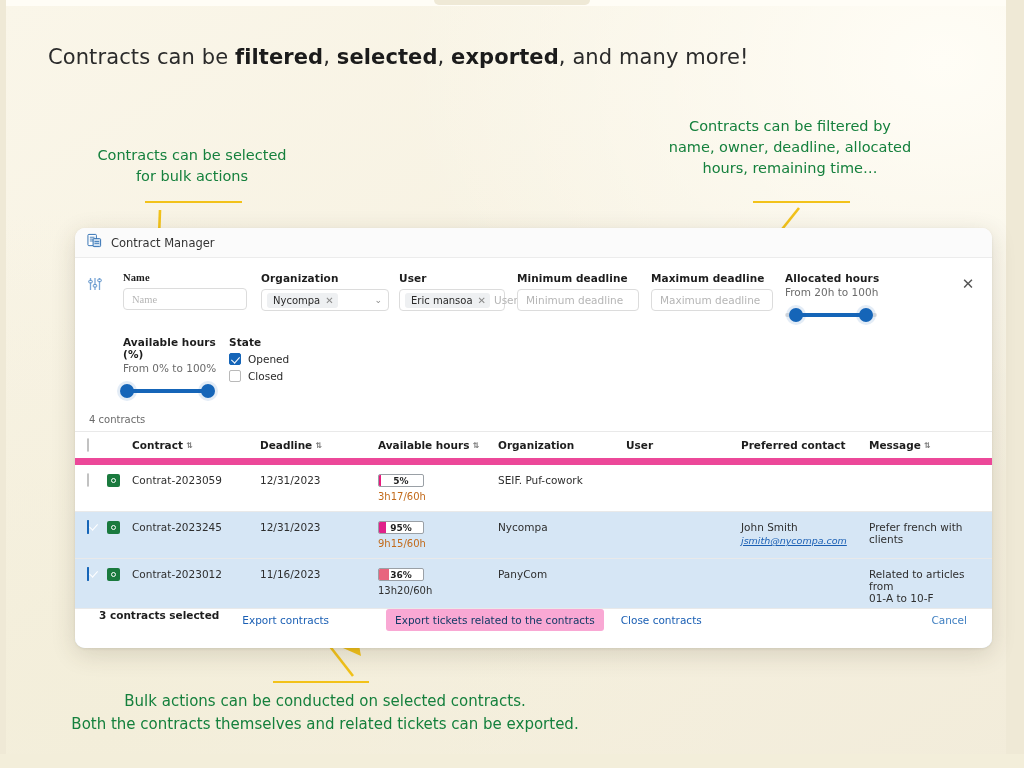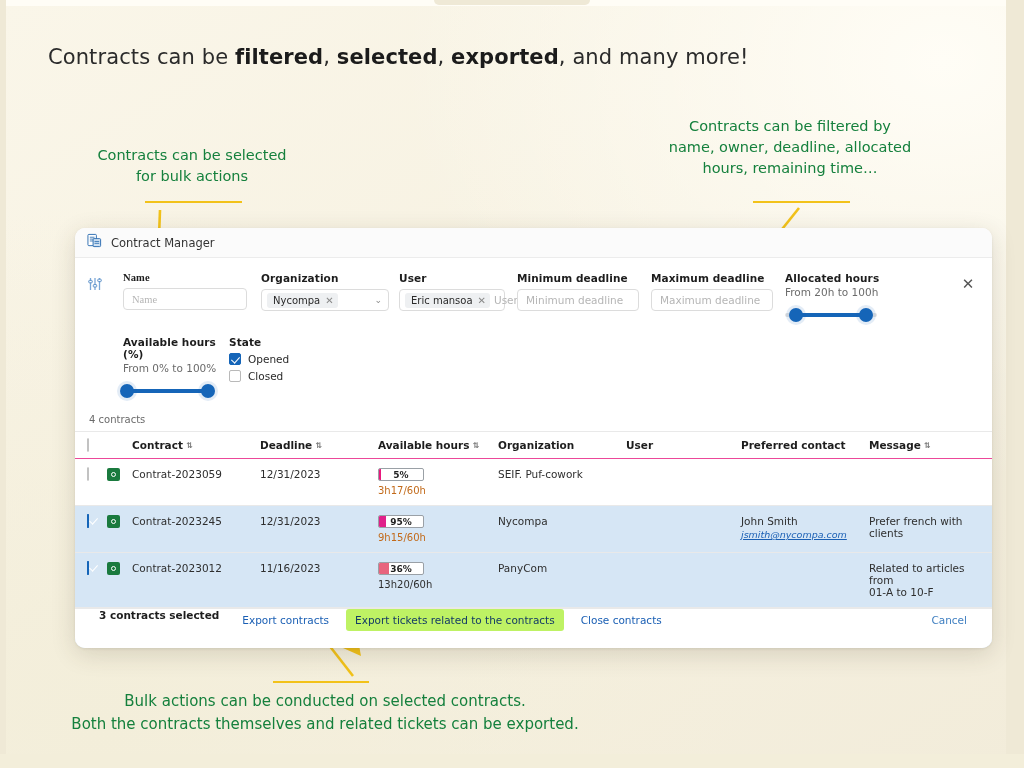--- a/index.html
+++ b/index.html
@@ -101,21 +101,21 @@
     content:""; position:absolute; left:3px; top:1px; width:4px; height:7px;
     border:solid #fff; border-width:0 1.6px 1.6px 0; transform:rotate(42deg);
   }
 
   .count { font-size:10px; color:#6a6a6a; padding:6px 0 6px 14px; }
 
   
   table.grid { width:100%; border-collapse:collapse; }
   table.grid th {
     text-align:left; font-size:10.5px; font-weight:bold; color:#1d1d1d;
-    padding:7px 6px; border-top:1px solid #e9e9e9; border-bottom:1px solid #ec4899;
+    padding:7px 6px; border-top:1px solid #e9e9e9; border-bottom:7px solid #ec4899;
     white-space:nowrap;
   }
   table.grid td {
     font-size:10.5px; color:#2e2e2e; padding:9px 6px; vertical-align:top;
     border-bottom:1px solid #e9e9e9;
   }
   tr.sel td { background:#d6e6f5; }
   .col-cb   { width:26px; padding-left:12px !important; }
   .col-ico  { width:24px; }
   .col-contract{ width:128px; }
@@ -161,21 +161,21 @@
   .footer {
     position:absolute; left:0; right:0; bottom:0; height:40px;
     border-top:1px solid #e9e9e9; background:#fff;
     display:flex; align-items:flex-start; padding:0 16px 0 24px; gap:8px;
   }
   .foot-count { font-size:10.5px; color:#1d1d1d; font-weight:bold; margin-right:6px; }
   .linkbtn {
     font-size:10.5px; color:#1a5fb4; padding:5px 9px; border-radius:3px; cursor:pointer;
     white-space:nowrap;
   }
-  .linkbtn.hover { background:#bef264; color:#133a66; }
+  .linkbtn.hover { background:#f9a8d4; color:#133a66;margin-left:40px; }
   .foot-cancel { margin-left:auto; font-size:10.5px; color:#3f7fc1; padding:5px 9px; cursor:pointer; }
 </style>
 </head>
 <body>
 
 <div class="bg"></div>
 <div class="edge-top"></div>
 <div class="edge-left"></div>
 <div class="edge-right"></div>
 <div class="edge-bottom"></div>

